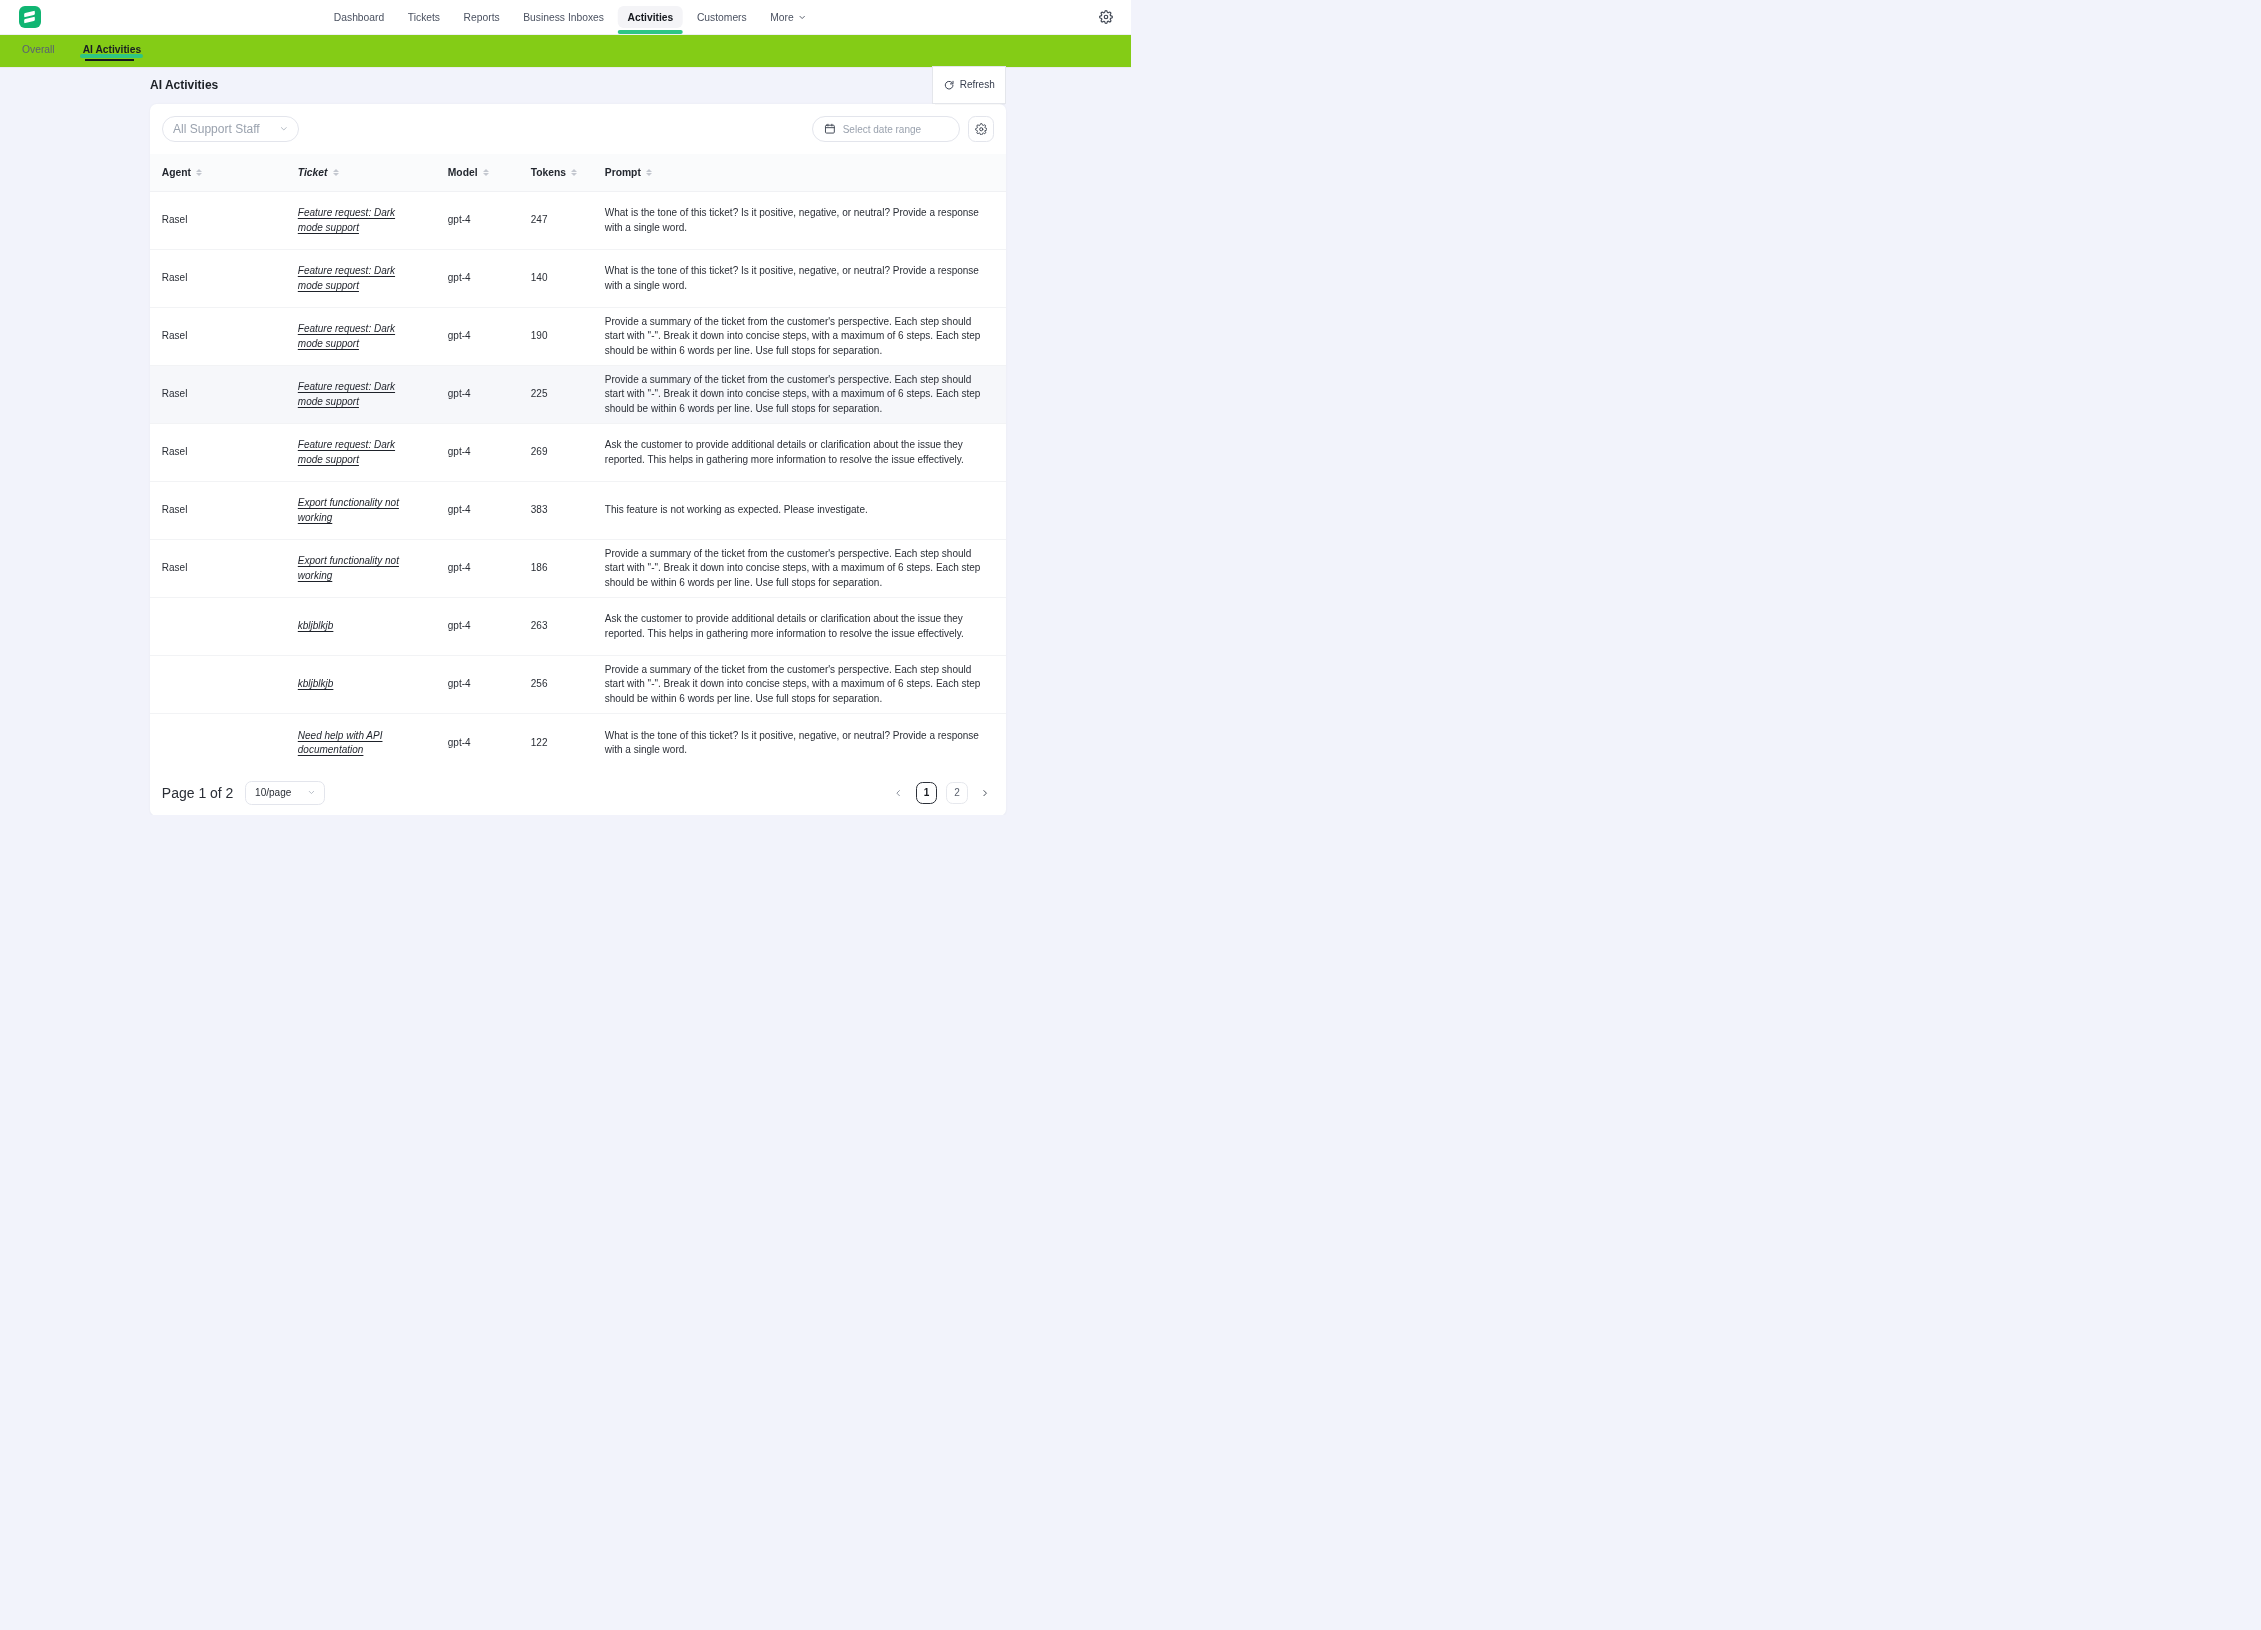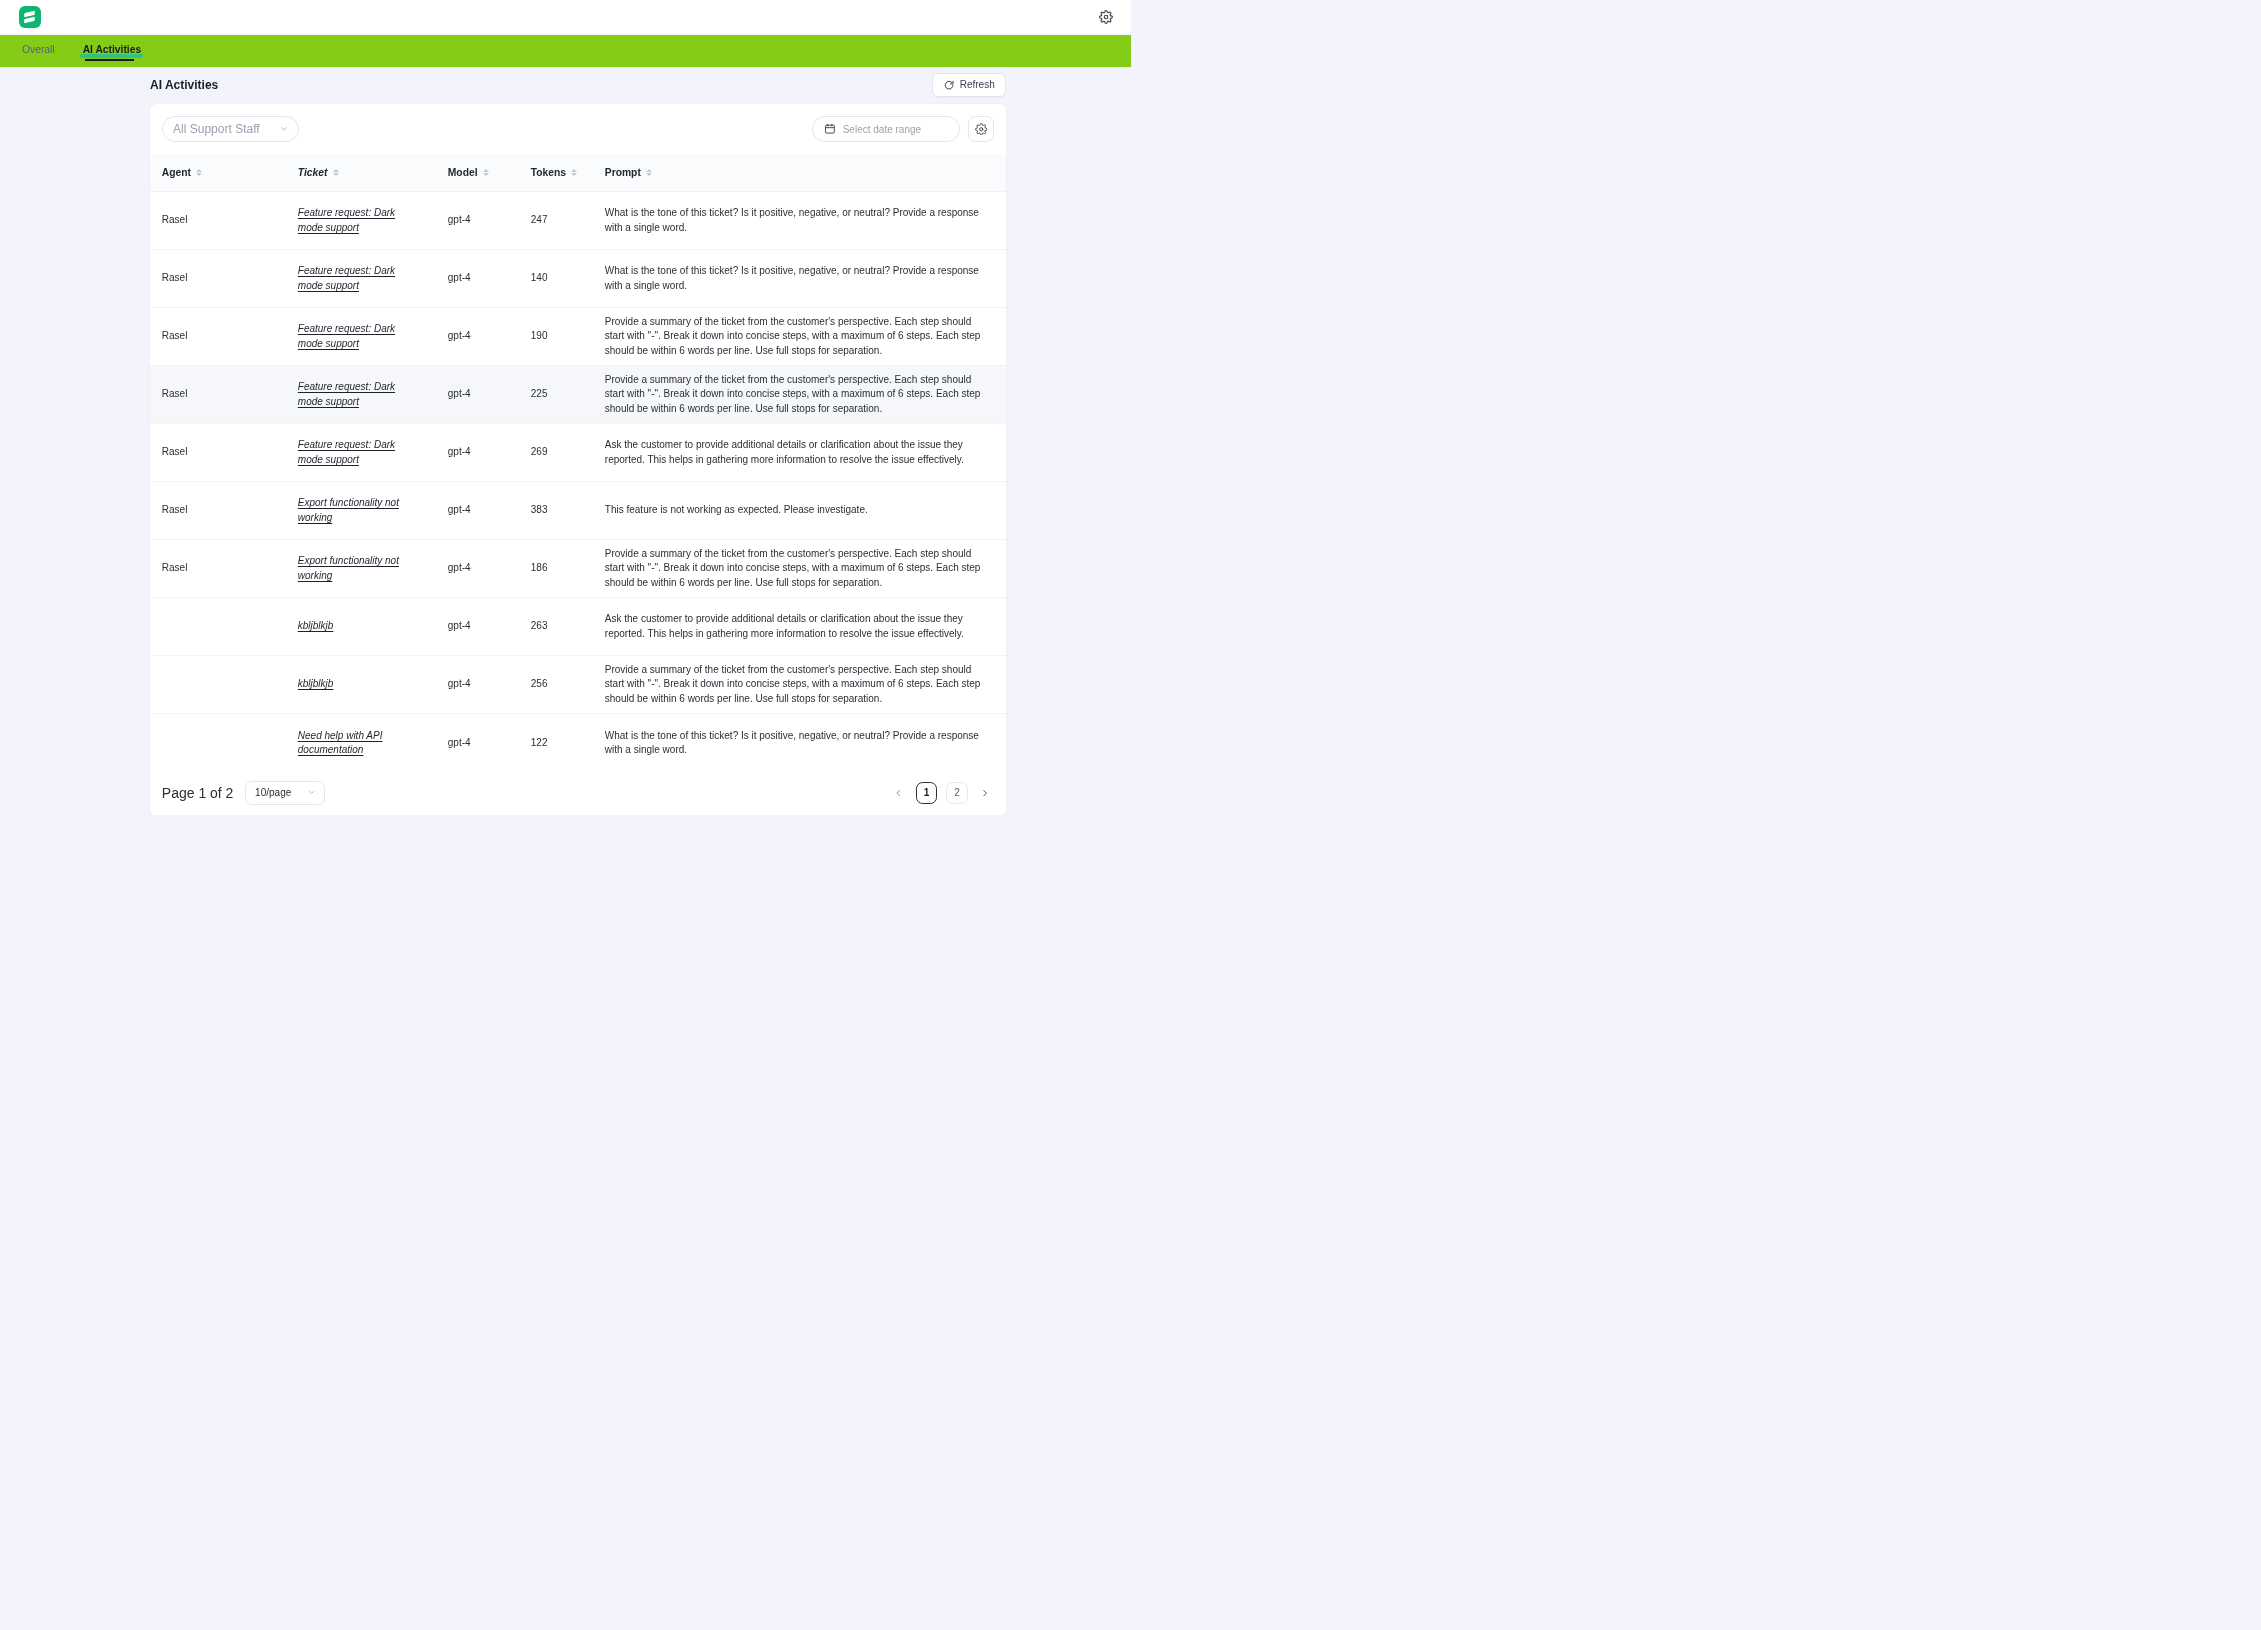--- a/index.html
+++ b/index.html
@@ -23,21 +23,21 @@
   .subnav { height:33px; background:#84cc16; border-bottom:0.7px solid #e9ebef; display:flex; align-items:flex-start; padding:8.9px 0 0 22px; gap:28px; }
   .subnav-item { font-size:10.3px; color:#5a6272; cursor:pointer; position:relative; padding-bottom:7.4px; }
   .subnav-item.active { color:#191d24; font-weight:600; }
   .subnav-item.active::after { content:""; position:absolute; left:-2.2px; right:-2.2px; bottom:4.4px; height:4.4px; background:var(--accent); border-radius:3px; }
   .subnav-item.active::before { content:""; position:absolute; left:2.2px; right:7.4px; bottom:1.5px; height:2.2px; background:#14181f; }
 
   
   .content { margin:4.4px 125px 0 150px; width:856px; }
   .page-head { display:flex; align-items:center; justify-content:space-between; height:25px; }
   .page-title { font-size:12px; font-weight:700; color:#1c2026; }
-  .refresh-btn { display:flex; align-items:center; gap:5.9px; background:#fff; border:0.7px solid #e4e6eb; border-radius:6px; height:24px; padding:0 10.3px; font-size:10px; font-weight:500; color:#394050; cursor:pointer; box-shadow:0 0.7px 0.7px rgba(20,24,40,.03); }
+  .refresh-btn { display:flex; align-items:center; gap:5.9px; background:#fff; border:0.7px solid #e4e6eb; border-radius:0; height:38px; padding:0 10.3px; font-size:10px; font-weight:500; color:#394050; cursor:pointer; box-shadow:0 0.7px 0.7px rgba(20,24,40,.03); }
 
   .card { margin-top:6.6px; background:#fff; border-radius:6.6px; box-shadow:0 0.7px 2.2px rgba(25,30,50,.05); overflow:hidden; }
 
   
   .filter-row { display:flex; align-items:center; justify-content:space-between; padding:11.8px; }
   .select-box { display:flex; align-items:center; justify-content:space-between; width:137px; height:26.6px; border:0.7px solid #e3e5ec; border-radius:13.3px; padding:0 9.6px 0 10.3px; cursor:pointer; background:#fff; }
   .select-box .ph { font-size:12px; color:#9aa2ae; }
   .filter-right { display:flex; align-items:center; gap:7.4px; }
   .date-box { display:flex; align-items:center; gap:7.4px; width:148px; height:26.6px; border:0.7px solid #e3e5ec; border-radius:13.3px; padding:0 10.3px; cursor:pointer; background:#fff; }
   .date-box .ph { font-size:10px; color:#9aa2ae; }
@@ -76,20 +76,36 @@
 </style>
 </head>
 <body>
 
 <header class="topbar">
   <div class="logo" style="background: rgb(16, 181, 114);">
     <span class="stripe s1"></span>
     <span class="stripe s2"></span>
   </div>
 
+  <nav class="mainnav">
+    <div class="nav-item">Dashboard</div>
+    <div class="nav-item">Tickets</div>
+    <div class="nav-item">Reports</div>
+    <div class="nav-item">Business Inboxes</div>
+    <div class="nav-item active">Activities</div>
+    <div class="nav-item">Customers</div>
+    <div class="nav-item">
+      <span>More</span>
+      <span class="nav-chevron">
+        <svg width="8.9" height="8.9" viewBox="0 0 24 24" fill="none" stroke="#4a5160" stroke-width="2.4" stroke-linecap="round" stroke-linejoin="round">
+            <polyline points="6 9 12 15 18 9"></polyline>
+          </svg>
+      </span>
+    </div>
+  </nav>
 
   <div class="topbar-gear">
     <span>
       <svg width="14" height="14" viewBox="0 0 24 24" fill="none" stroke="#3d4450" stroke-width="2" stroke-linecap="round" stroke-linejoin="round">
           <circle cx="12" cy="12" r="3"></circle>
           <path d="M19.4 15a1.65 1.65 0 0 0 .33 1.82l.06.06a2 2 0 0 1 0 2.83 2 2 0 0 1-2.83 0l-.06-.06a1.65 1.65 0 0 0-1.82-.33 1.65 1.65 0 0 0-1 1.51V21a2 2 0 0 1-2 2 2 2 0 0 1-2-2v-.09A1.65 1.65 0 0 0 9 19.4a1.65 1.65 0 0 0-1.82.33l-.06.06a2 2 0 0 1-2.83 0 2 2 0 0 1 0-2.83l.06-.06a1.65 1.65 0 0 0 .33-1.82 1.65 1.65 0 0 0-1.51-1H3a2 2 0 0 1-2-2 2 2 0 0 1 2-2h.09A1.65 1.65 0 0 0 4.6 9a1.65 1.65 0 0 0-.33-1.82l-.06-.06a2 2 0 0 1 0-2.83 2 2 0 0 1 2.83 0l.06.06a1.65 1.65 0 0 0 1.82.33H9a1.65 1.65 0 0 0 1-1.51V3a2 2 0 0 1 2-2 2 2 0 0 1 2 2v.09a1.65 1.65 0 0 0 1 1.51 1.65 1.65 0 0 0 1.82-.33l.06-.06a2 2 0 0 1 2.83 0 2 2 0 0 1 0 2.83l-.06.06a1.65 1.65 0 0 0-.33 1.82V9a1.65 1.65 0 0 0 1.51 1H21a2 2 0 0 1 2 2 2 2 0 0 1-2 2h-.09a1.65 1.65 0 0 0-1.51 1z"></path>
         </svg>
     </span>
   </div>
 </header>

